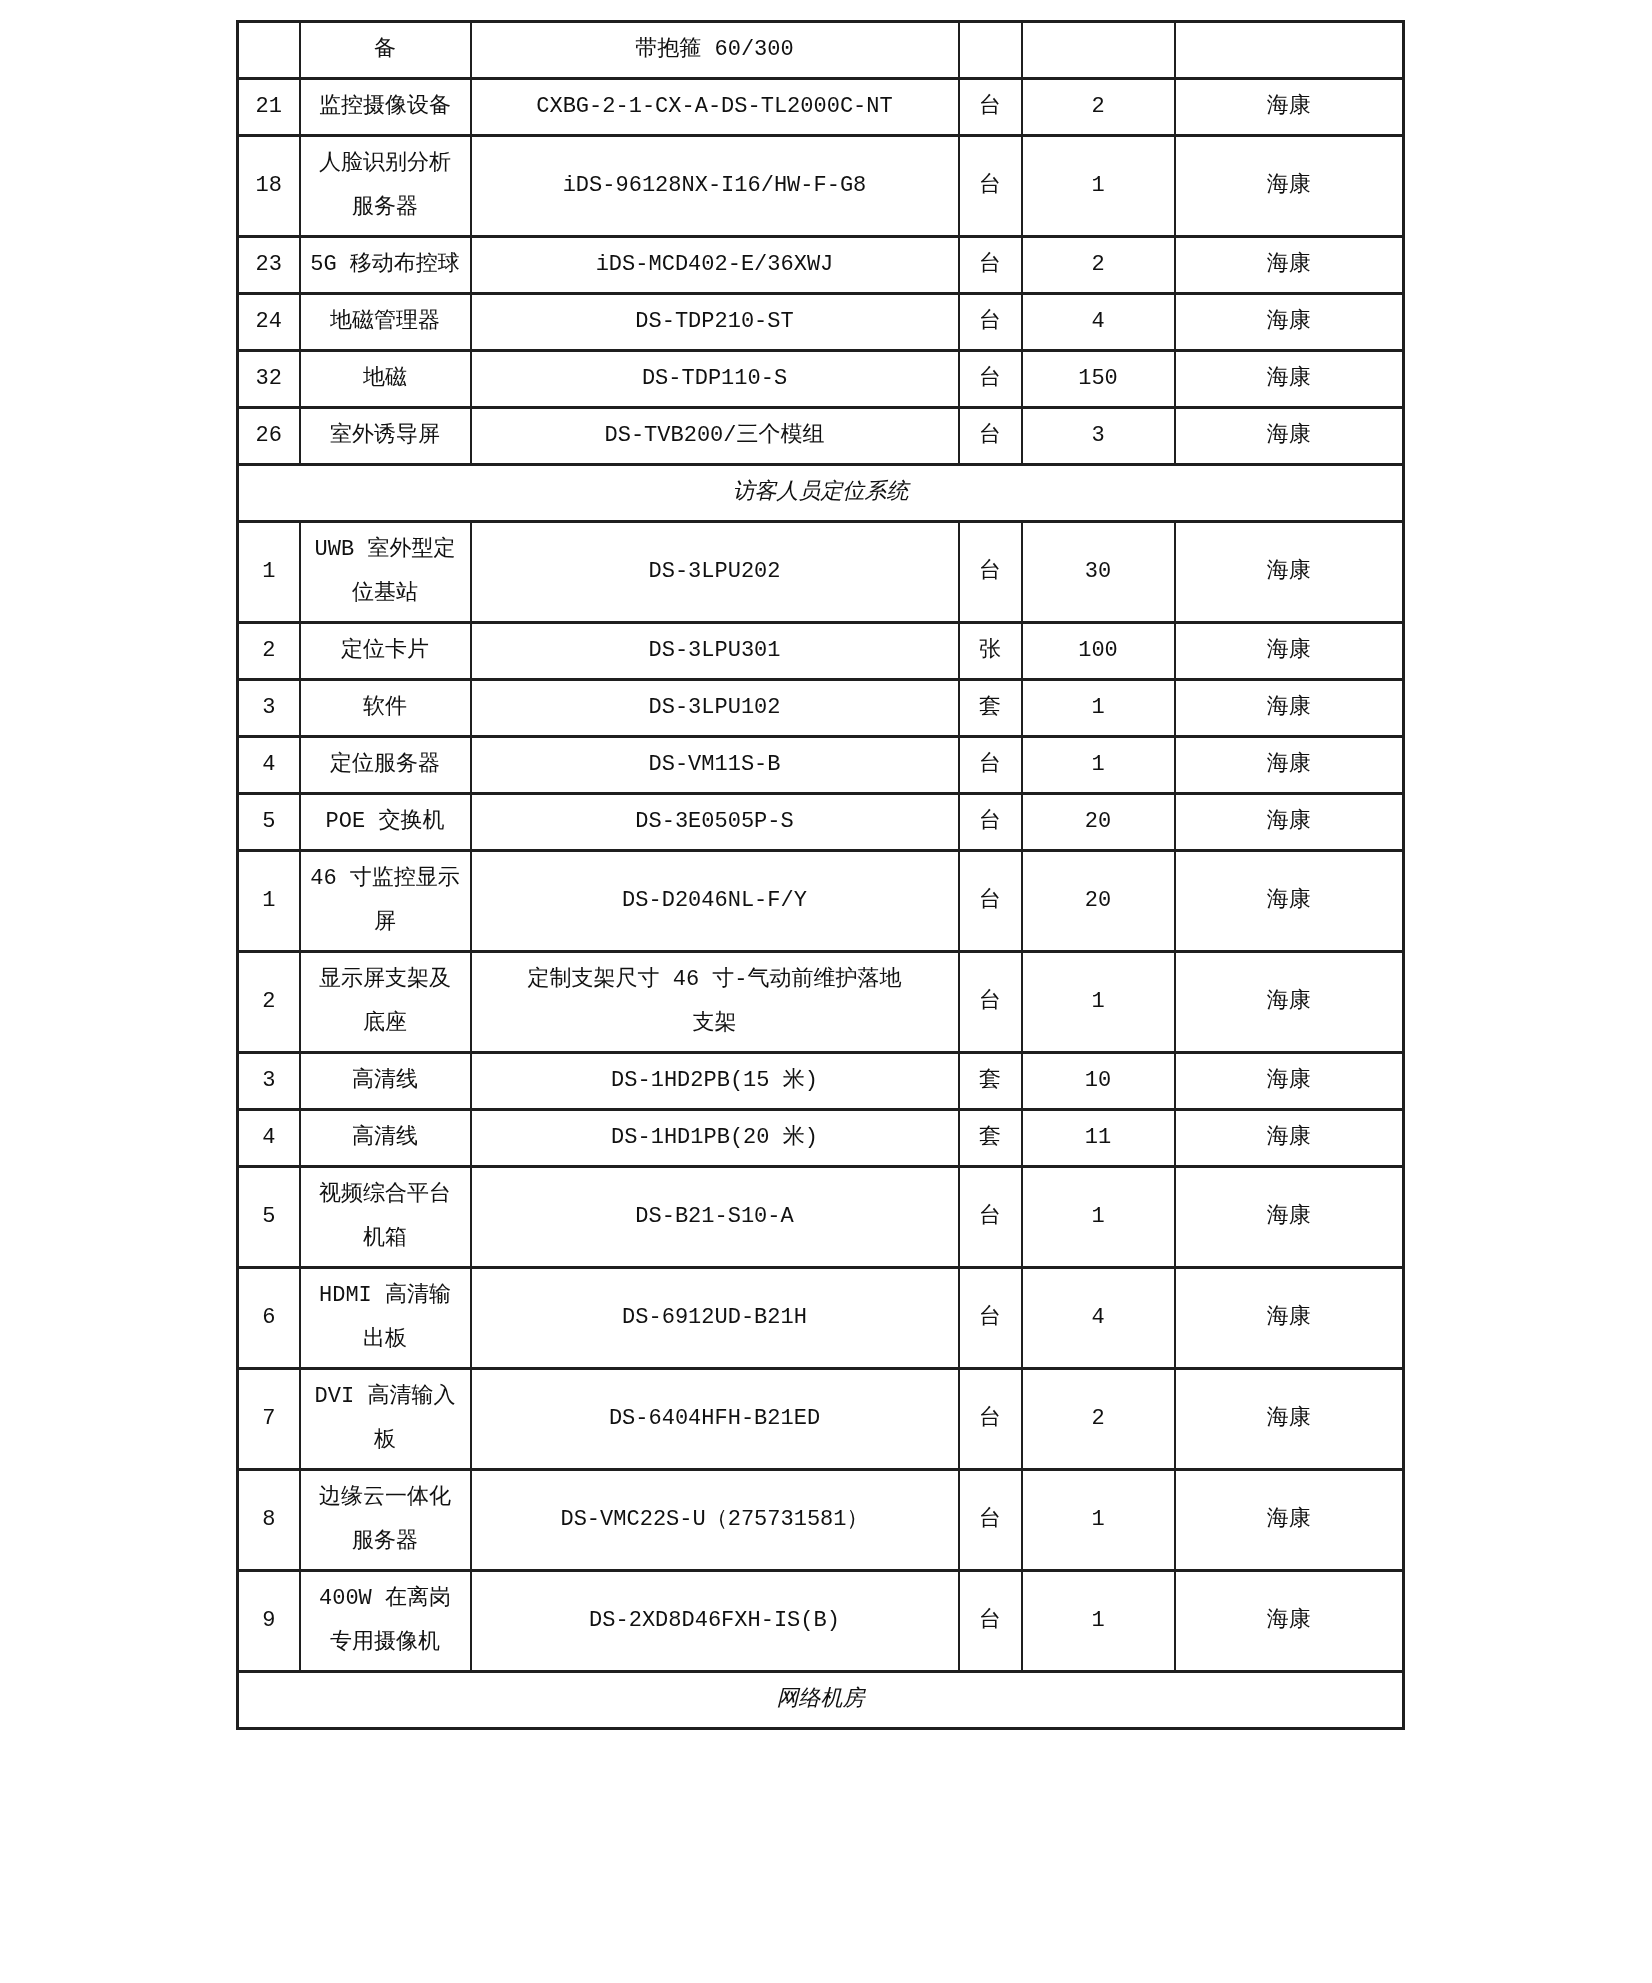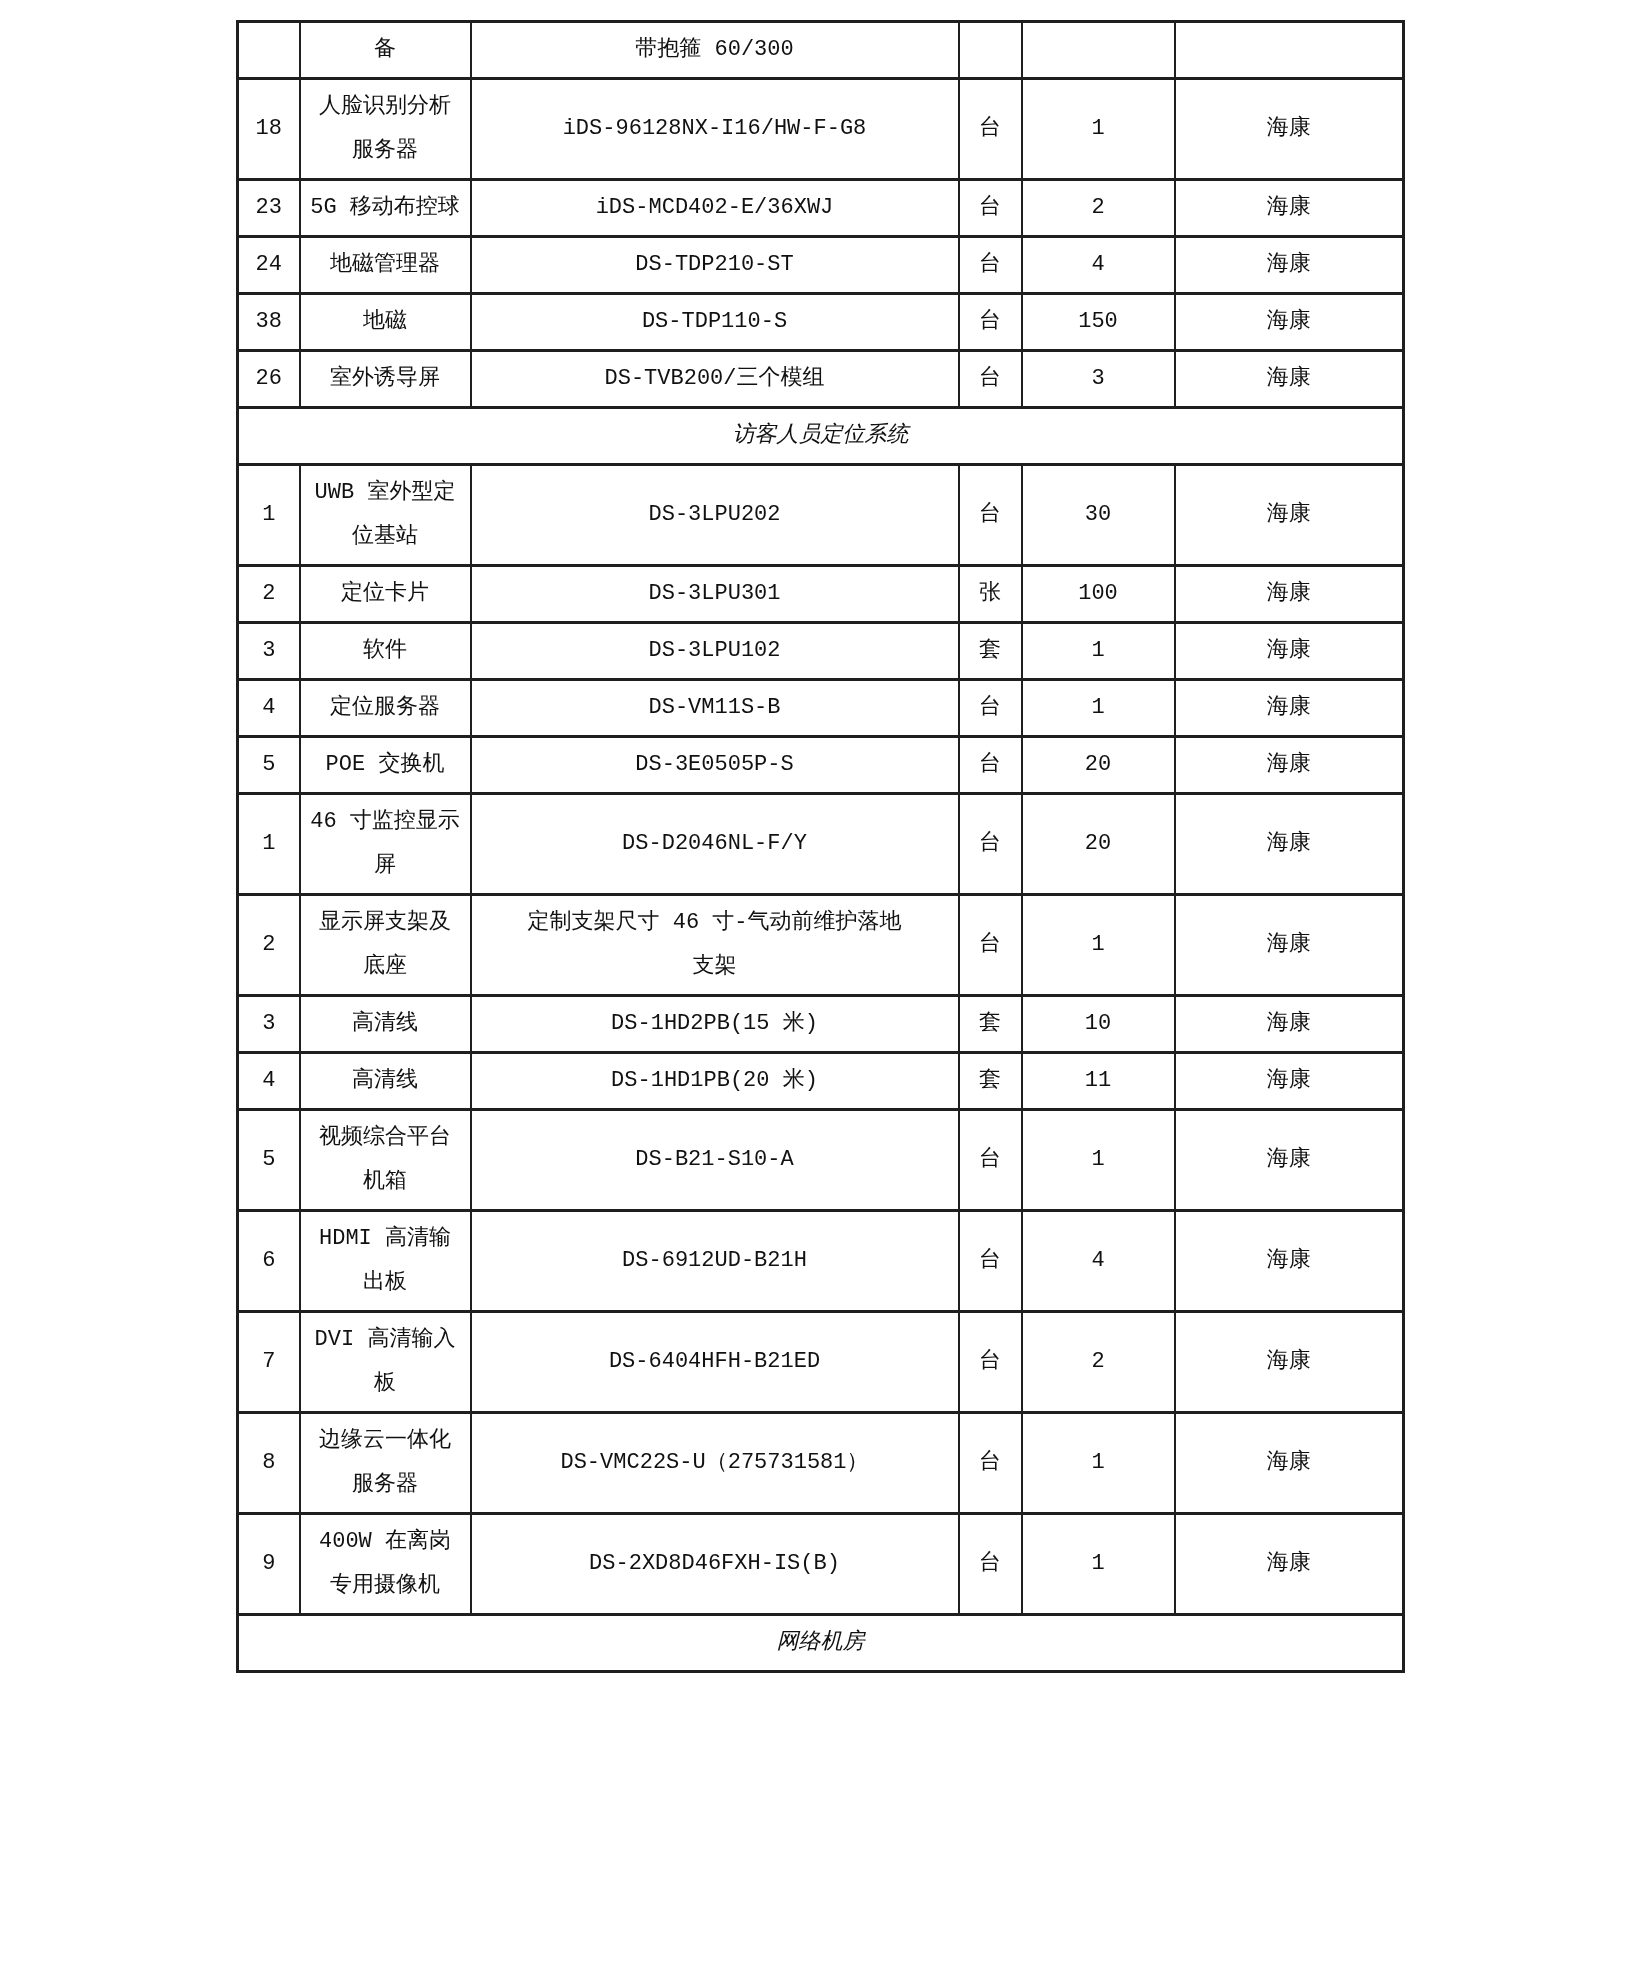--- a/index.html
+++ b/index.html
@@ -61,20 +61,28 @@
     <tbody id="table-body">
         <tr>
           <td class="col-no"></td>
           <td class="col-name">备</td>
           <td class="col-model">带抱箍 60/300</td>
           <td class="col-unit"></td>
           <td class="col-qty"></td>
           <td class="col-brand"></td>
         </tr>
         <tr>
+          <td class="col-no">21</td>
+          <td class="col-name">监控摄像设备</td>
+          <td class="col-model">CXBG-2-1-CX-A-DS-TL2000C-NT</td>
+          <td class="col-unit">台</td>
+          <td class="col-qty">2</td>
+          <td class="col-brand">海康</td>
+        </tr>
+        <tr>
           <td class="col-no">18</td>
           <td class="col-name">人脸识别分析服务器</td>
           <td class="col-model">iDS-96128NX-I16/HW-F-G8</td>
           <td class="col-unit">台</td>
           <td class="col-qty">1</td>
           <td class="col-brand">海康</td>
         </tr>
         <tr>
           <td class="col-no">23</td>
           <td class="col-name">5G 移动布控球</td>
@@ -85,21 +93,21 @@
         </tr>
         <tr>
           <td class="col-no">24</td>
           <td class="col-name">地磁管理器</td>
           <td class="col-model">DS-TDP210-ST</td>
           <td class="col-unit">台</td>
           <td class="col-qty">4</td>
           <td class="col-brand">海康</td>
         </tr>
         <tr>
-          <td class="col-no">38</td>
+          <td class="col-no">32</td>
           <td class="col-name">地磁</td>
           <td class="col-model">DS-TDP110-S</td>
           <td class="col-unit">台</td>
           <td class="col-qty">150</td>
           <td class="col-brand">海康</td>
         </tr>
         <tr>
           <td class="col-no">26</td>
           <td class="col-name">室外诱导屏</td>
           <td class="col-model">DS-TVB200/三个模组</td>

